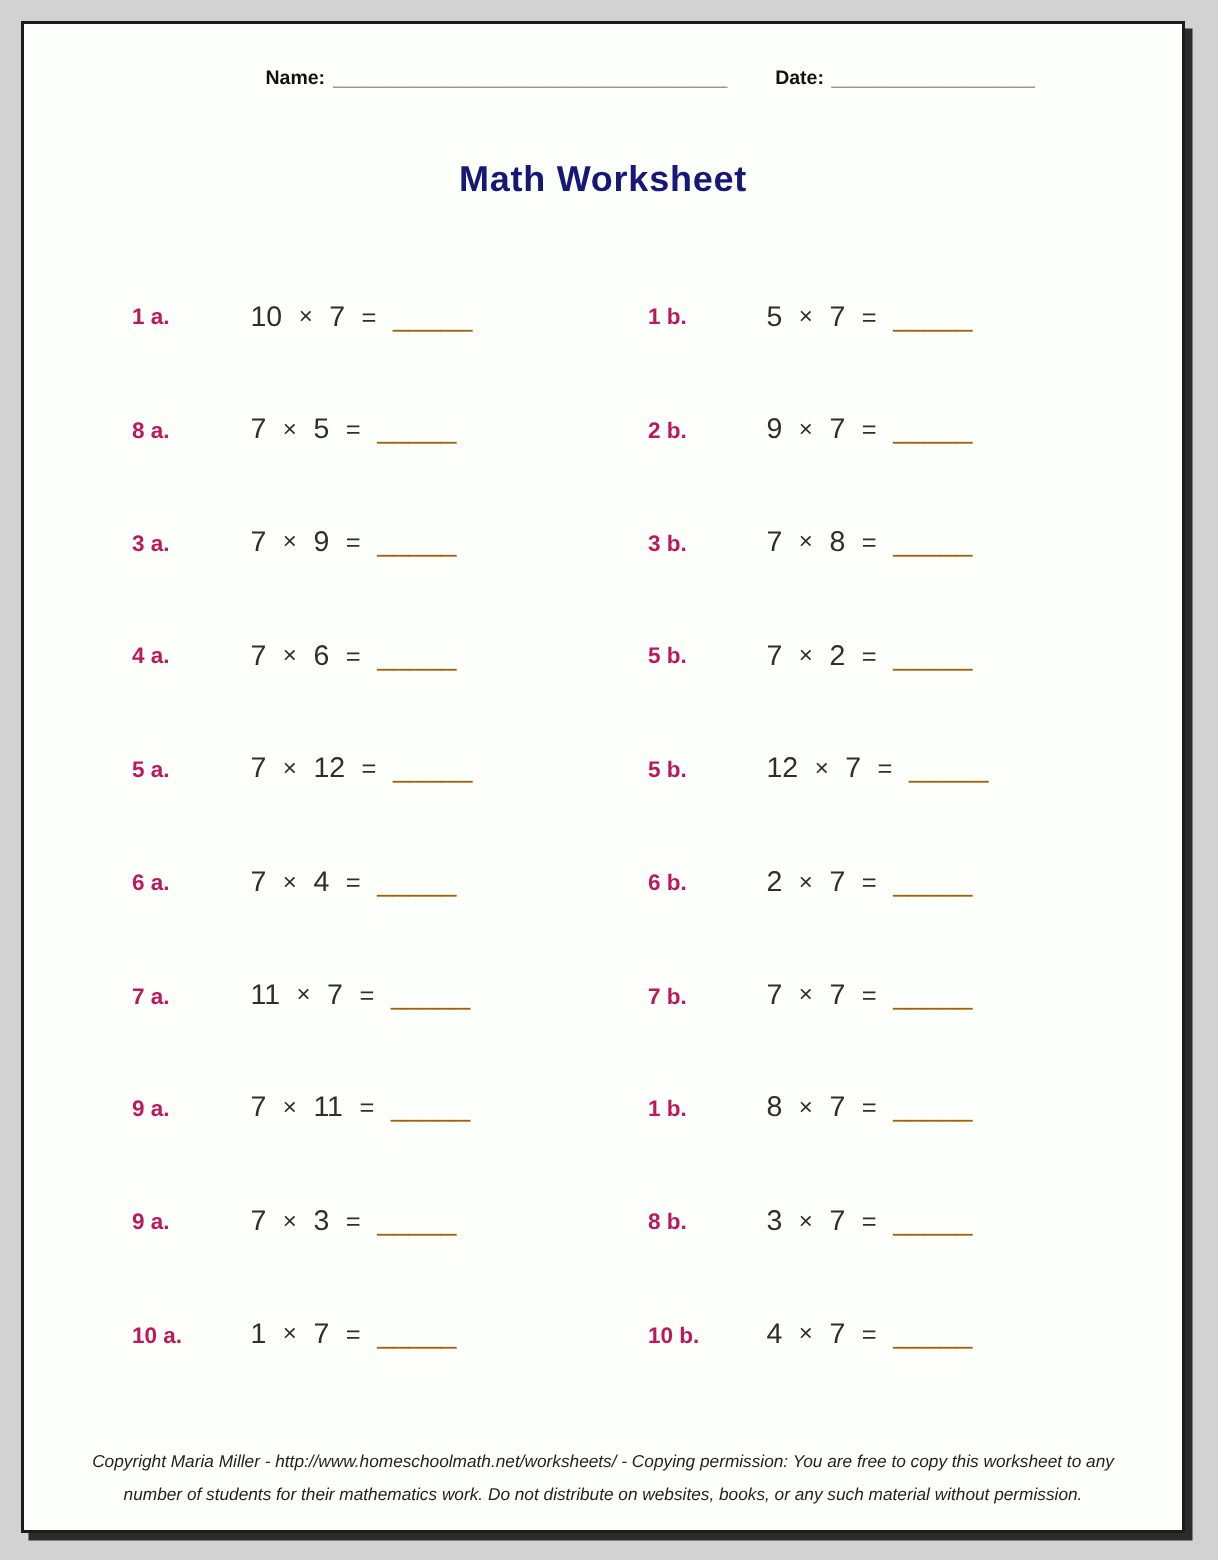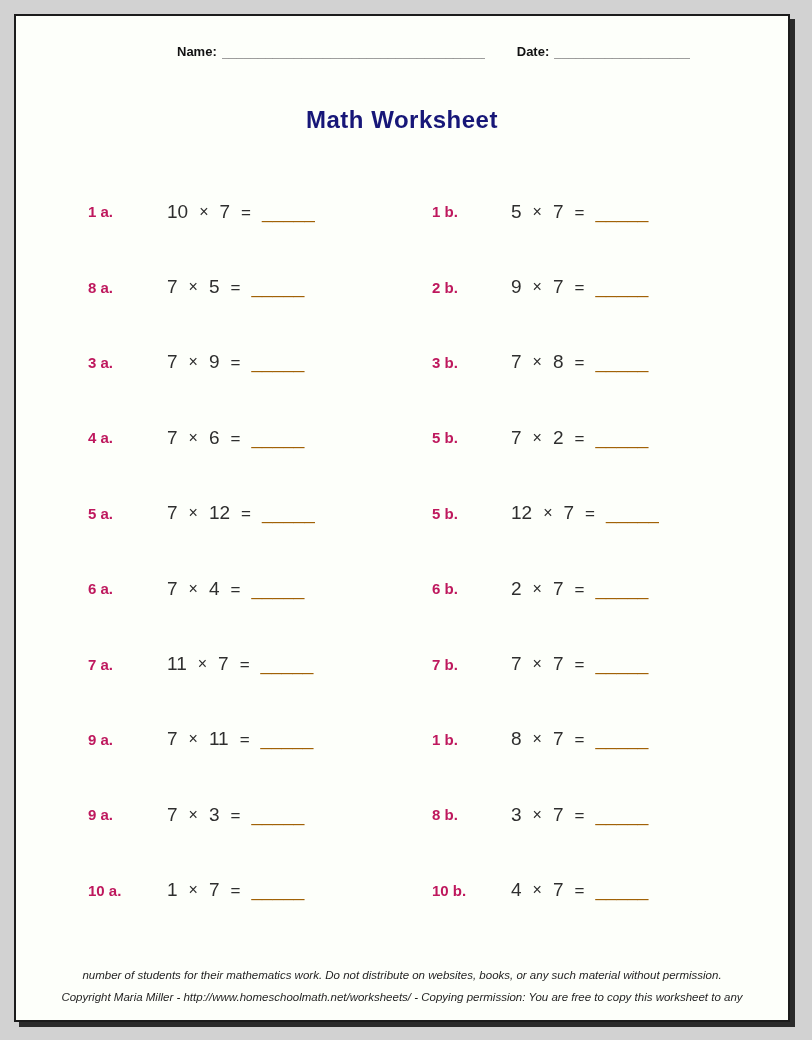--- a/index.html
+++ b/index.html
@@ -284,17 +284,17 @@
             <span class="times-sign">×</span>
             <span class="factor2">7</span>
             <span class="equals-sign">=</span>
             <span class="answer-blank">_____</span>
           </span>
         </div>
       </div>
   </div>
 
   <div class="footer">
+    <div>Copyright Maria Miller - http://www.homeschoolmath.net/worksheets/ - Copying permission: You are free to copy this worksheet to any</div>
     <div>number of students for their mathematics work. Do not distribute on websites, books, or any such material without permission.</div>
-    <div>Copyright Maria Miller - http://www.homeschoolmath.net/worksheets/ - Copying permission: You are free to copy this worksheet to any</div>
   </div>
 
 </div>
 
 </body></html>

